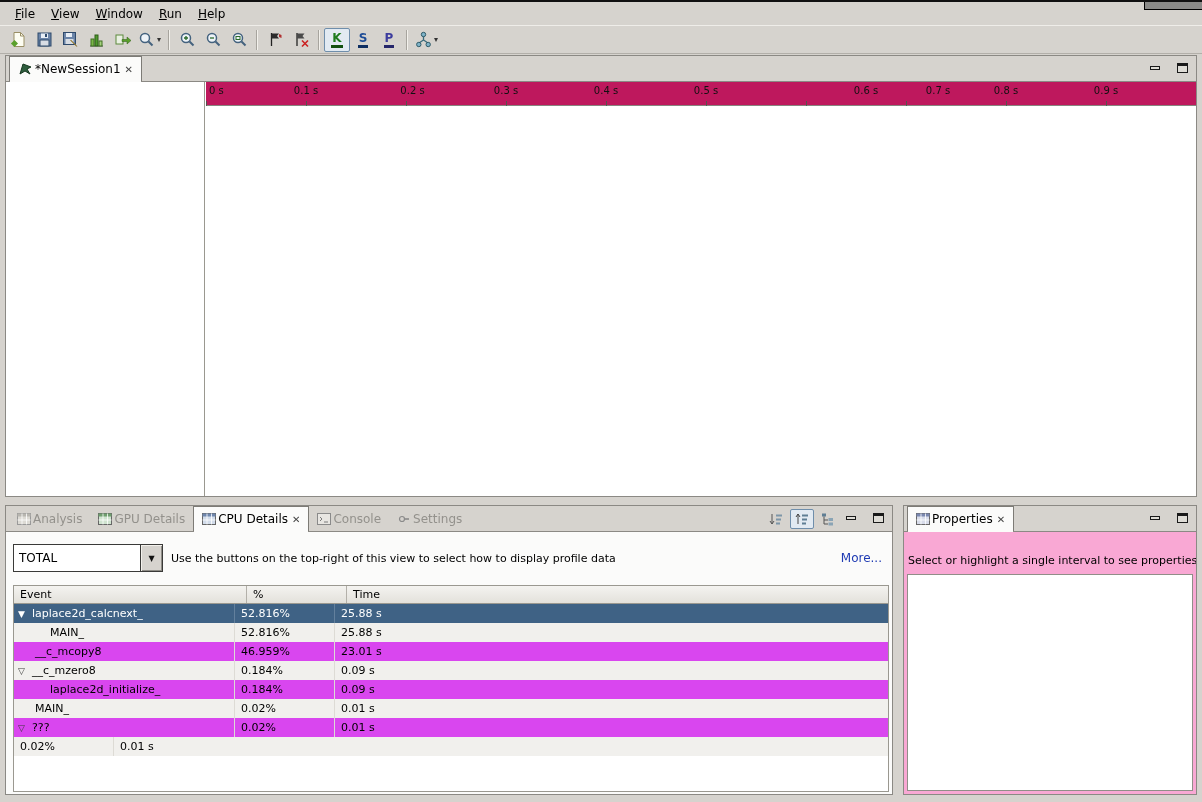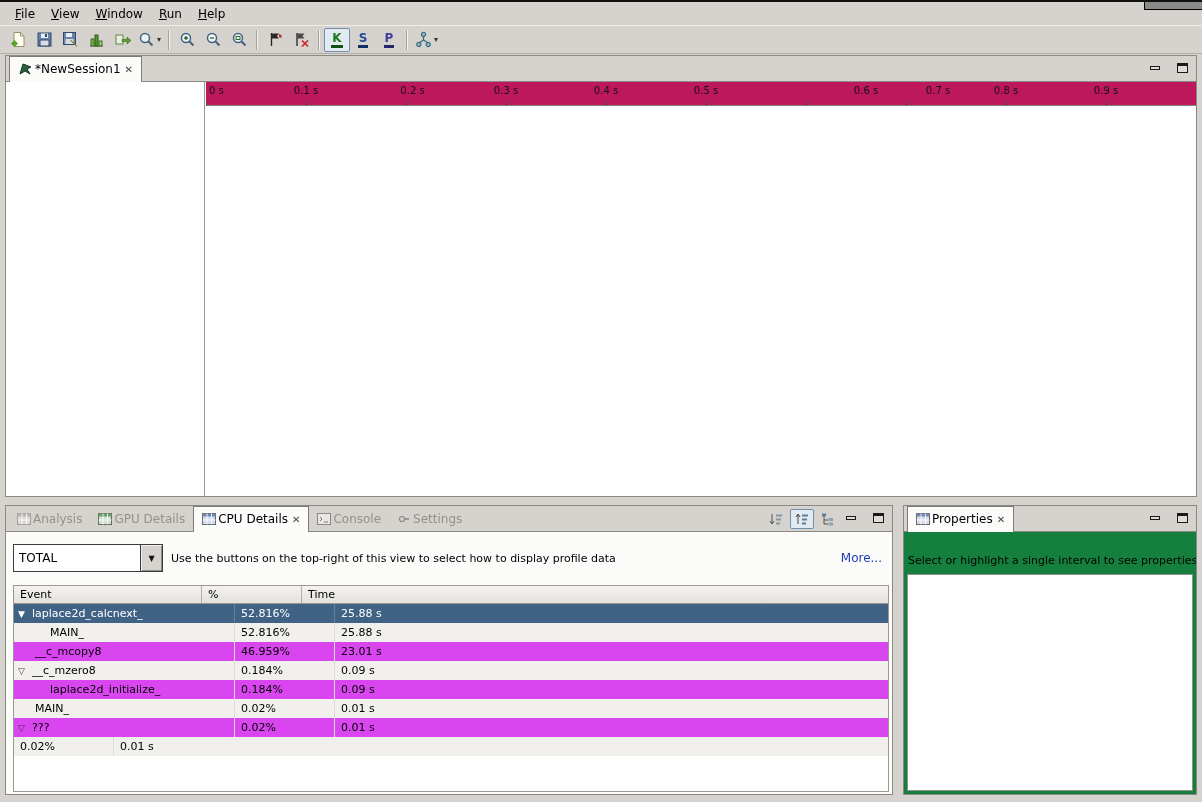--- a/index.html
+++ b/index.html
@@ -92,21 +92,21 @@
   .trow{display:flex;height:19px;align-items:stretch;background:#d946ef}
   .trow.alt{background:#f1f0ed}
   .trow.sel{background:var(--sel,#3f6285);color:#fff}
   .td{display:flex;align-items:center;border-right:1px solid #dddbd5;overflow:hidden;white-space:nowrap}
   .trow.sel .td{border-right-color:#63809d}
   .td.grow{flex:1;border-right:none;padding-left:6px}
   .td.pc{padding-left:6px}
   .twisty{width:14px;font-size:9px;color:#3a3a3a;display:inline-block;text-align:left;flex:0 0 14px}
   .trow.sel .twisty{color:#fff}
 
-  .props-content{position:absolute;top:26px;left:0;right:0;bottom:0;background:#15803d}
+  .props-content{position:absolute;top:26px;left:0;right:0;bottom:0;background:#f9a8d4}
   .props-hint{position:absolute;left:4px;top:22px;font-size:11px;white-space:nowrap}
   .props-box{position:absolute;left:3px;top:42px;right:3px;bottom:3px;background:#fff;
     border:1px solid #908e88}
 </style>
 </head>
 <body>
 
 <div id="app">
   <div class="top-strip"></div>
   <div class="top-corner"></div>
@@ -386,21 +386,21 @@
     </div>
     <div class="details-content">
       <div class="combo">
         <span class="val">TOTAL</span>
         <span class="cbtn">▼</span>
       </div>
       <div class="hint">Use the buttons on the top-right of this view to select how to display profile data</div>
       <a class="more">More...</a>
       <div class="cpu-table">
         <div class="thead" id="cpu-thead">
-            <div class="th" style="width: 188px;">Event</div>
+            <div class="th" style="width: 233px;">Event</div>
             <div class="th" style="width: 100px;">%</div>
             <div class="th grow">Time</div>
           </div>
         <div class="tbody" id="cpu-tbody">
             <div class="trow sel">
               <div class="td ev" style="width: 221px; padding-left: 4px;">
                 <span class="twisty">▼</span>
                 <span>laplace2d_calcnext_</span>
               </div>
               <div class="td pc" style="width: 100px;">52.816%</div>

